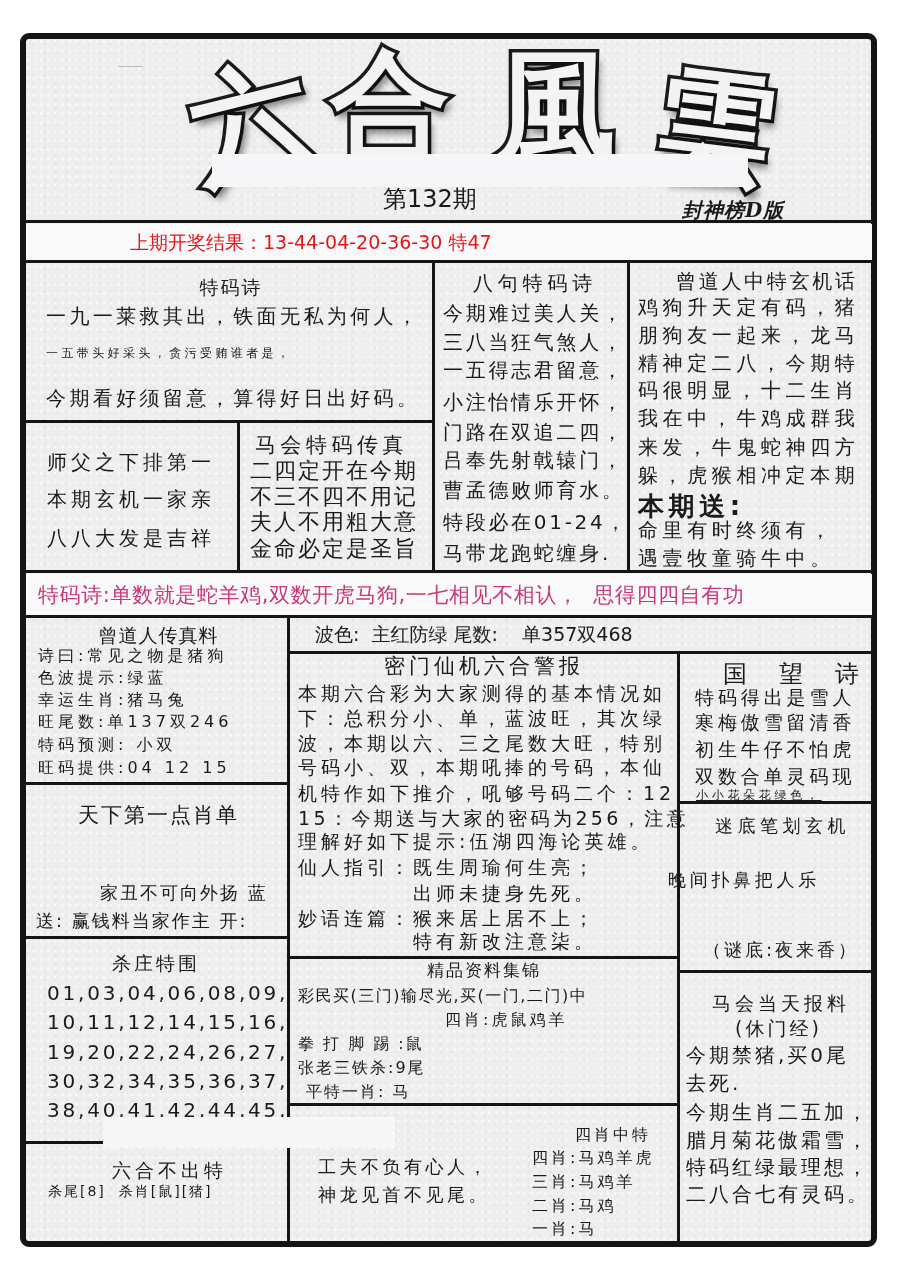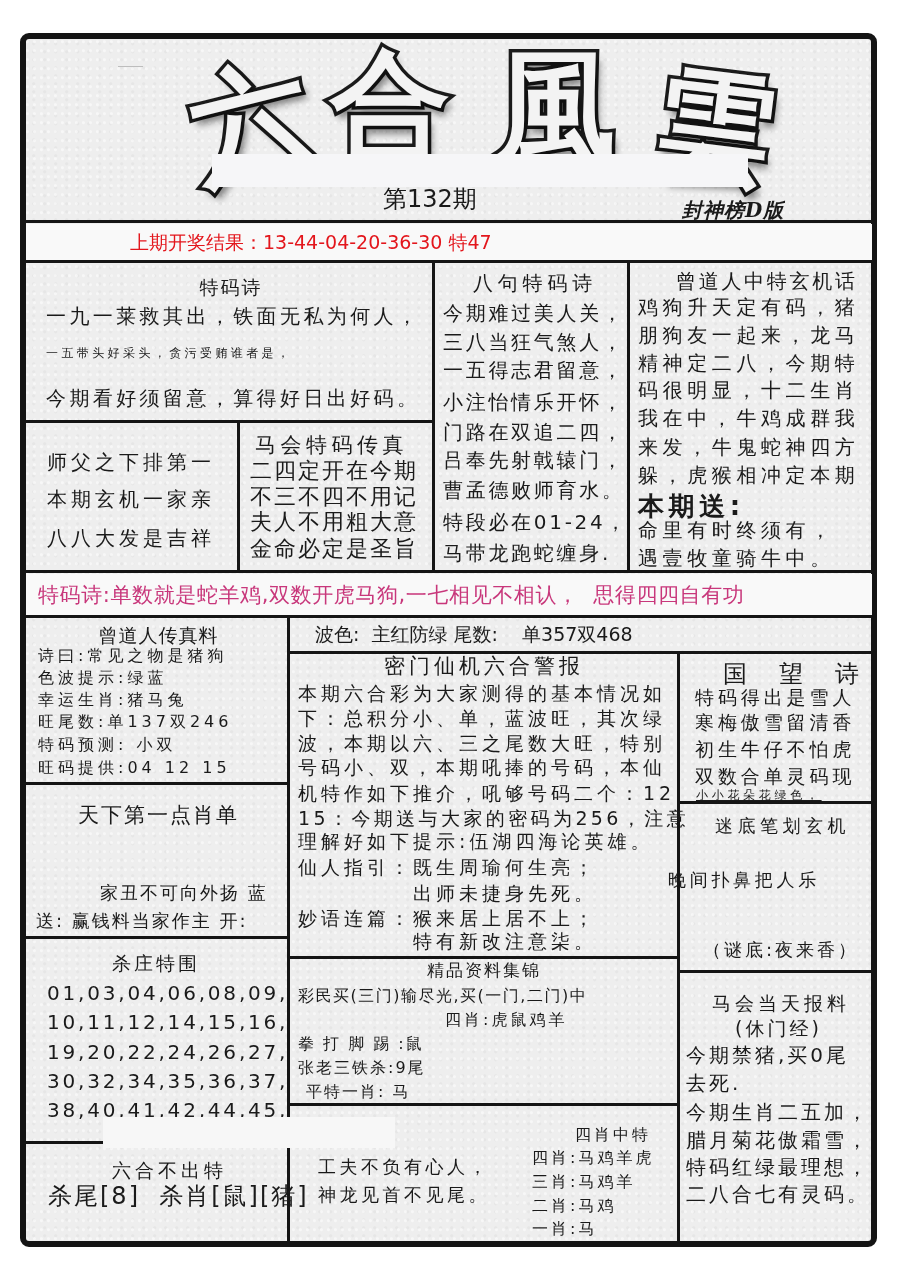--- a/index.html
+++ b/index.html
@@ -167,21 +167,21 @@
   <div class="tx" style="left:112px;top:954px;font-size:19px;letter-spacing:3px;">杀庄特围</div>
   <div class="tx" style="left:47px;top:983px;font-size:20px;letter-spacing:2.8px;">01,03,04,06,08,09,</div>
   <div class="tx" style="left:47px;top:1012px;font-size:20px;letter-spacing:2.8px;">10,11,12,14,15,16,</div>
   <div class="tx" style="left:47px;top:1042px;font-size:20px;letter-spacing:2.8px;">19,20,22,24,26,27,</div>
   <div class="tx" style="left:47px;top:1071px;font-size:20px;letter-spacing:2.8px;">30,32,34,35,36,37,</div>
   <div class="tx" style="left:47px;top:1100px;font-size:20px;letter-spacing:2.8px;">38,40,41,42,44,45,</div>
 </section>
 
 <section>
   <div class="tx" style="left:112px;top:1161px;font-size:19px;letter-spacing:4px;">六合不出特</div>
-  <div class="tx" style="left:48px;top:1184px;font-size:24px;letter-spacing:2px;">杀尾[8]  杀肖[鼠][猪]</div>
+  <div class="tx" style="left:48px;top:1184px;font-size:14px;letter-spacing:2px;">杀尾[8]  杀肖[鼠][猪]</div>
 </section>
 
 <section>
   <div class="tx ctr" style="left:289px;top:962px;width:390px;font-size:17px;letter-spacing:2px;">精品资料集锦</div>
   <div class="tx" style="left:298px;top:988px;font-size:16px;letter-spacing:1.5px;">彩民买(三门)输尽光,买(一门,二门)中</div>
   <div class="tx" style="left:445px;top:1012px;font-size:16px;letter-spacing:3px;">四肖:虎鼠鸡羊</div>
   <div class="tx" style="left:298px;top:1036px;font-size:16px;letter-spacing:2px;">拳 打 脚 踢 :鼠</div>
   <div class="tx" style="left:298px;top:1060px;font-size:16px;letter-spacing:2px;">张老三铁杀:9尾</div>
   <div class="tx" style="left:298px;top:1084px;font-size:16px;letter-spacing:2px;margin-left:8px;">平特一肖: 马</div>
 </section>

